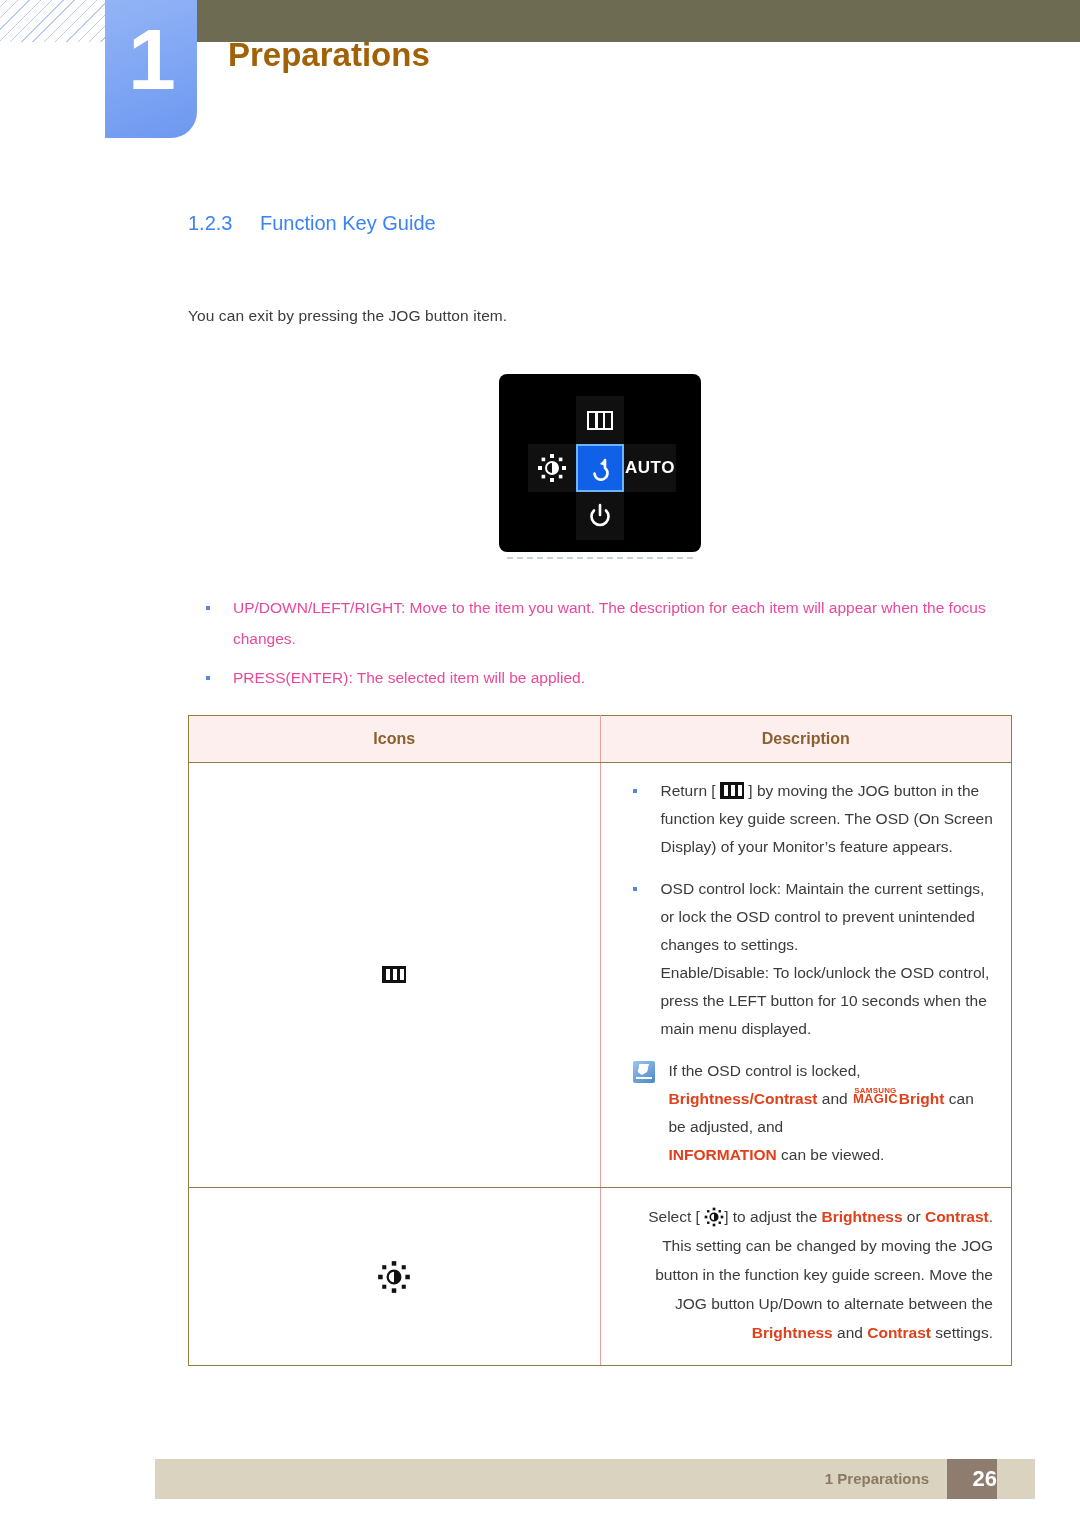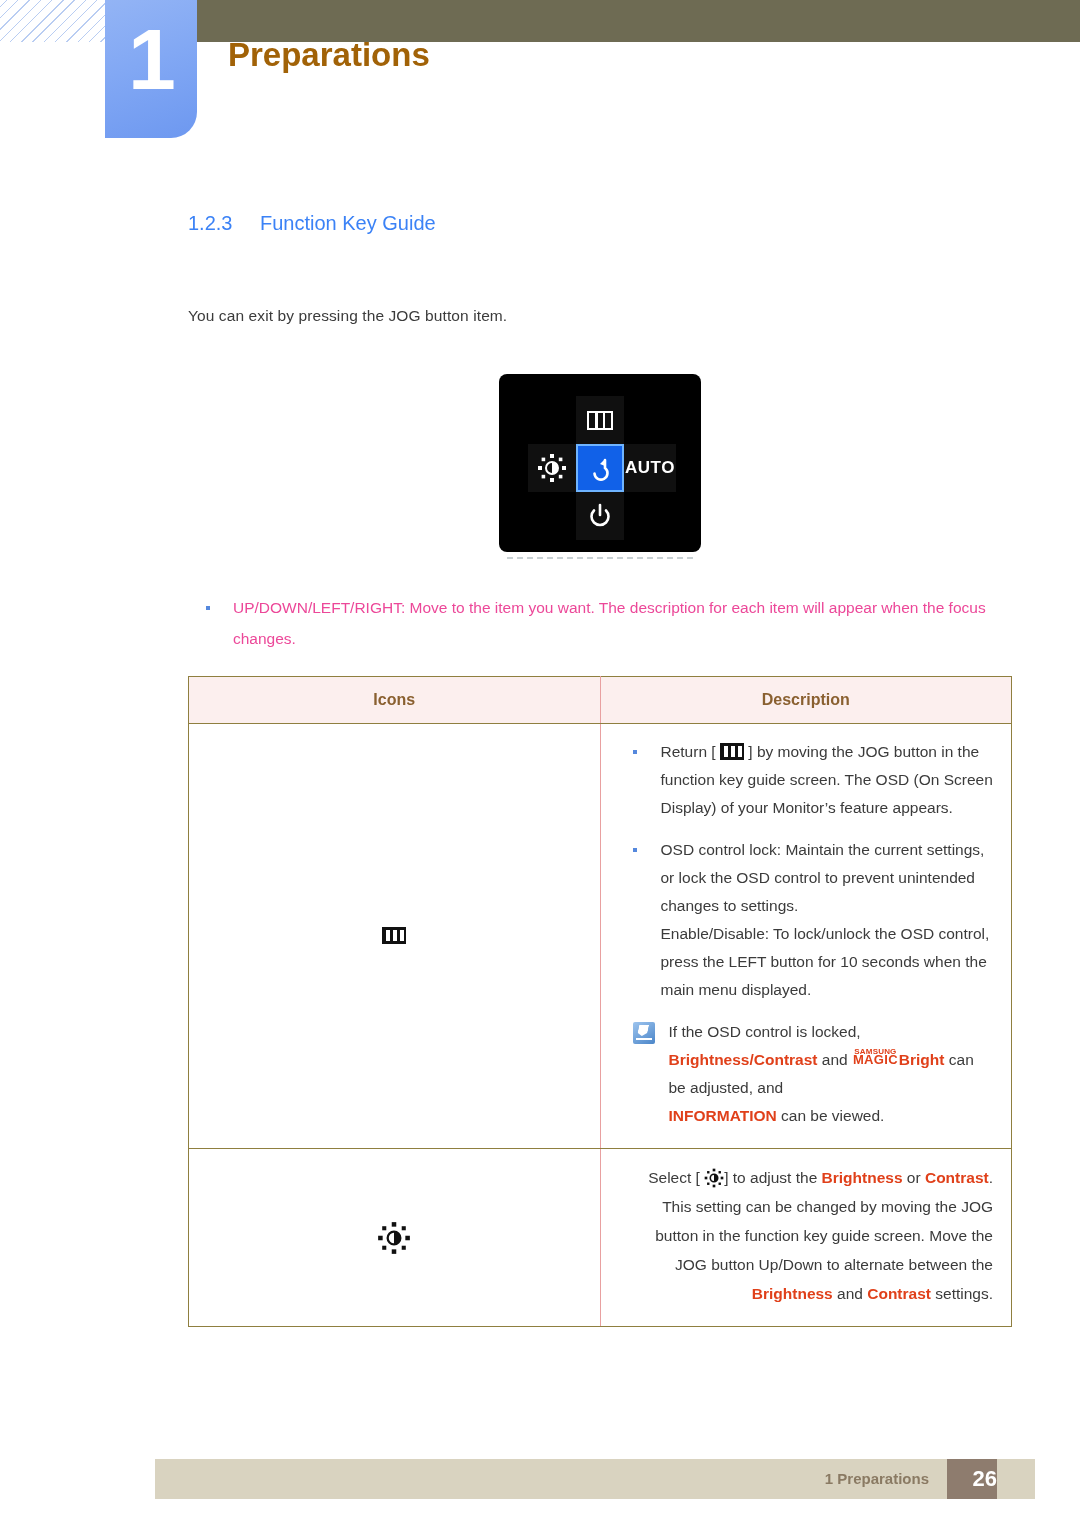--- a/index.html
+++ b/index.html
@@ -407,20 +407,21 @@
         </span>
       </div>
 
       <div class="divider"></div>
       <div class="return-label">Return</div>
     </div>
   </div>
 
   <ul class="bullets">
     <li>UP/DOWN/LEFT/RIGHT: Move to the item you want. The description for each item will appear when the focus changes.</li>
+    <li>PRESS(ENTER): The selected item will be applied.</li>
   </ul>
 
   <table class="icons-table">
     <thead>
       <tr>
         <th>Icons</th>
         <th>Description</th>
       </tr>
     </thead>
     <tbody>

